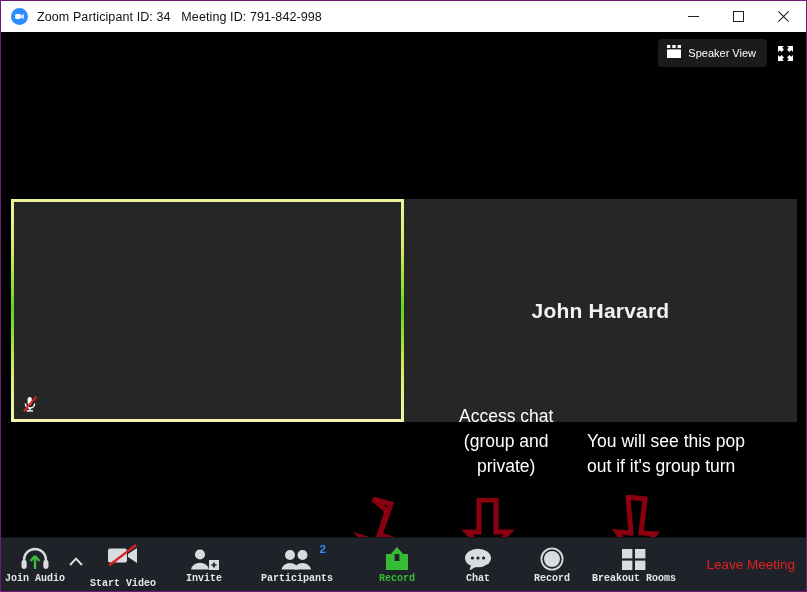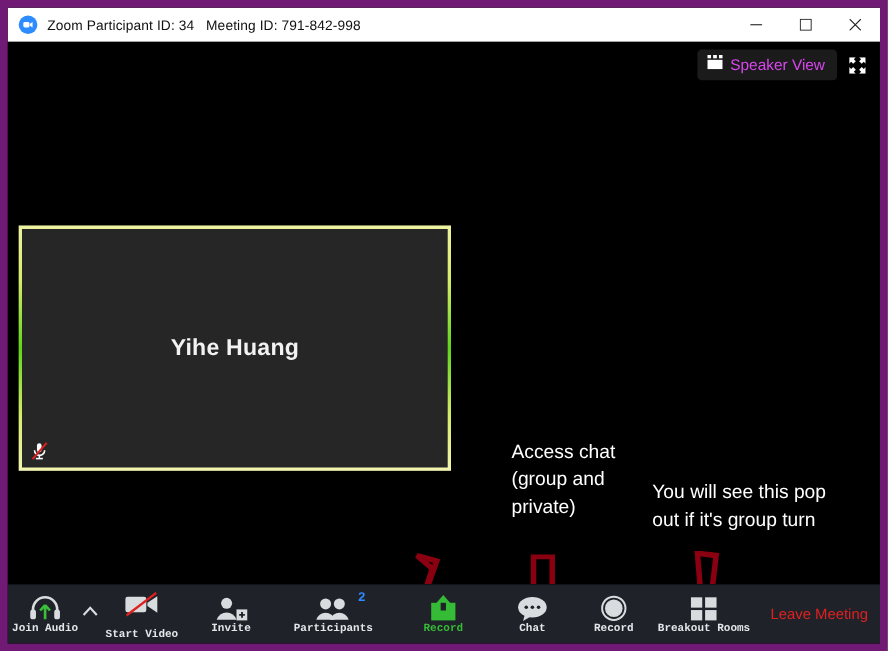--- a/index.html
+++ b/index.html
@@ -9,21 +9,21 @@
   }
   body {
     font-family: "Liberation Sans", sans-serif;
   }
   #app {
     position: relative;
     width: 807px;
     height: 592px;
     overflow: hidden;
     background: #000000;
-    border: 7px solid #701a75;
+    border: 1px solid #701a75;
     box-sizing: border-box;
   }
 
   
   .titlebar {
     position: absolute;
     left: 0; top: 0;
     width: 100%;
     height: 31px;
     background: #ffffff;
@@ -83,22 +83,22 @@
   }
   .view-btn {
     display: flex;
     align-items: center;
     gap: 7px;
     background: #1b1b1b;
     border-radius: 4px;
     padding: 5px 11px 5px 9px;
   }
   .view-btn-label {
-    font-size: 14px;
-    color: #d946ef;
+    font-size: 11px;
+    color: #ffffff;
   }
   .fs-btn {
     width: 25px;
     height: 26px;
     display: flex;
     align-items: center;
     justify-content: center;
   }
 
   
@@ -148,21 +148,21 @@
 
   
   .anno {
     position: absolute;
     color: #ffffff;
     font-size: 17.5px;
     line-height: 25px;
     white-space: pre-line;
   }
   #anno-share  { left: 330px; top: 437px; }
-  #anno-chat   { left: 458px; top: 360px; }
+  #anno-chat   { left: 458px; top: 372px; text-align: center; }
   #anno-bo     { left: 586px; top: 397px; }
 
   .arrow {
     position: absolute;
   }
   .arrow svg { display: block; }
   #arrow-share { left: 352px; top: 465px; }
   #arrow-chat  { left: 461px; top: 466px; }
   #arrow-bo    { left: 607px; top: 463px; }
 
@@ -282,34 +282,36 @@
             <path d="M0 15 L6 15 L4.2 13.2 L6 11.4 L3.6 9 L1.8 10.8 L0 9 Z"></path>
             <path d="M15 15 L9 15 L10.8 13.2 L9 11.4 L11.4 9 L13.2 10.8 L15 9 Z"></path>
           </g>
         </svg>
       </div>
     </div>
 
     <div class="tiles">
 
       <div class="tile active">
-        <span class="tile-name">Yihe Huang</span>
         <span class="mute-badge">
           <svg width="20" height="20" viewBox="0 0 20 20">
             <g fill="#ffffff">
               <rect x="7.6" y="3" width="4.2" height="8.2" rx="2.1"></rect>
               <path d="M5.4 9.4 a4.6 4.6 0 0 0 9.2 0" fill="none" stroke="#ffffff" stroke-width="1.5"></path>
               <rect x="9.1" y="13.6" width="1.4" height="2.9"></rect>
               <rect x="6.6" y="16.2" width="6.4" height="1.4"></rect>
             </g>
             <path d="M3.6 17.4 L16.4 2.6" stroke="#e02020" stroke-width="1.9"></path>
           </svg>
         </span>
       </div>
 
+      <div class="tile">
+        <span class="tile-name">John Harvard</span>
+      </div>
 
     </div>
 
     <div class="anno" id="anno-chat">Access chat
 (group and
 private)</div>
     <div class="anno" id="anno-bo">You will see this pop
 out if it's group turn</div>
 
     <div class="arrow" id="arrow-share">

